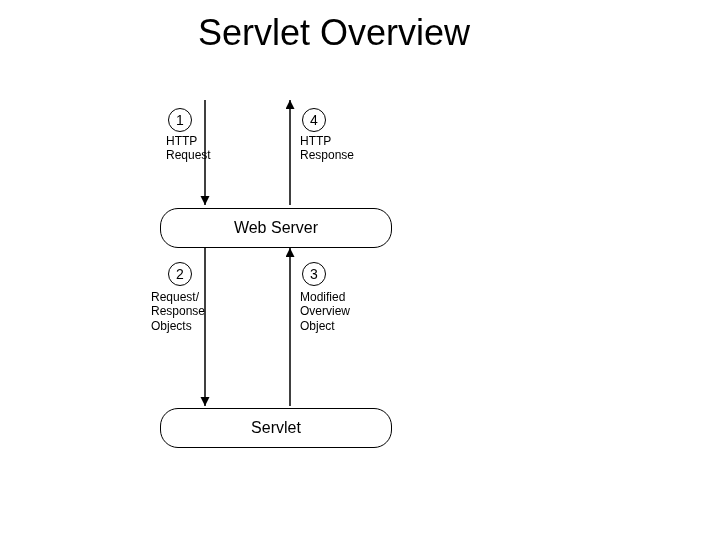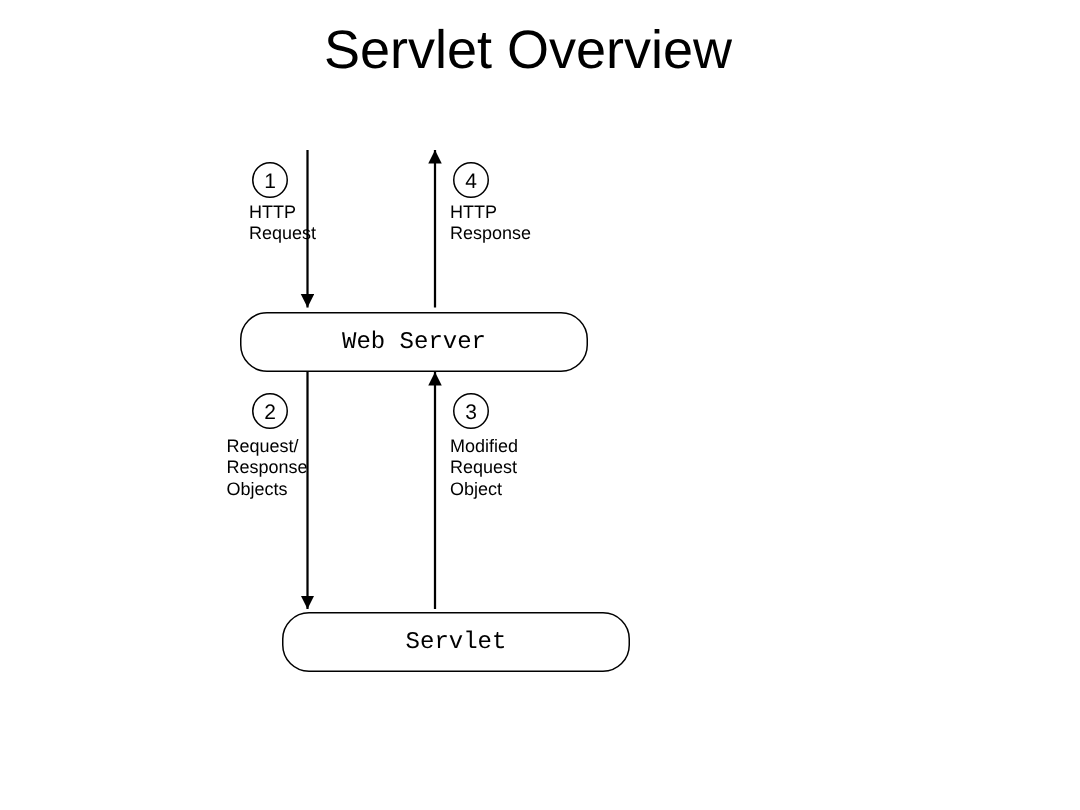--- a/index.html
+++ b/index.html
@@ -8,21 +8,20 @@
     width: 720px;
     height: 540px;
     background: #ffffff;
     font-family: Arial, Helvetica, sans-serif;
     color: #000;
   }
   .slide {
     position: relative;
     width: 668px;
     height: 540px;
-    padding-left: 36px;
   }
   .title {
     position: absolute;
     top: 12px;
     left: 0;
     right: 0;
     text-align: center;
     font-size: 36px;
     font-weight: normal;
   }
@@ -35,21 +34,20 @@
   }
   .box {
     position: absolute;
     border: 1px solid #000;
     border-radius: 18px;
     background: #fff;
     font-size: 16px;
     display: flex;
     align-items: center;
     justify-content: center;
-    font-family: Liberation Mono, monospace;
   }
   .step-circle {
     position: absolute;
     width: 22px;
     height: 22px;
     border: 1px solid #000;
     border-radius: 50%;
     background: #fff;
     font-size: 14px;
     display: flex;
@@ -106,19 +104,19 @@
 
     <div class="box" style="left:10px; top:108px; width:230px; height:38px;">Web Server</div>
 
     <div class="step-circle" style="left:18px; top:162px;">2</div>
     <div class="step-circle" style="left:152px; top:162px;">3</div>
 
     <div class="lbl" style="left:1px; top:190px;">Request/
 Response
 Objects</div>
     <div class="lbl" style="left:150px; top:190px;">Modified
-Request
+Overview
 Object</div>
 
-    <div class="box" style="left:10px; top:308px; width:230px; height:38px;margin-left:28px;">Servlet</div>
+    <div class="box" style="left:10px; top:308px; width:230px; height:38px;">Servlet</div>
 
   </div>
 </div>
 
 </body></html>

